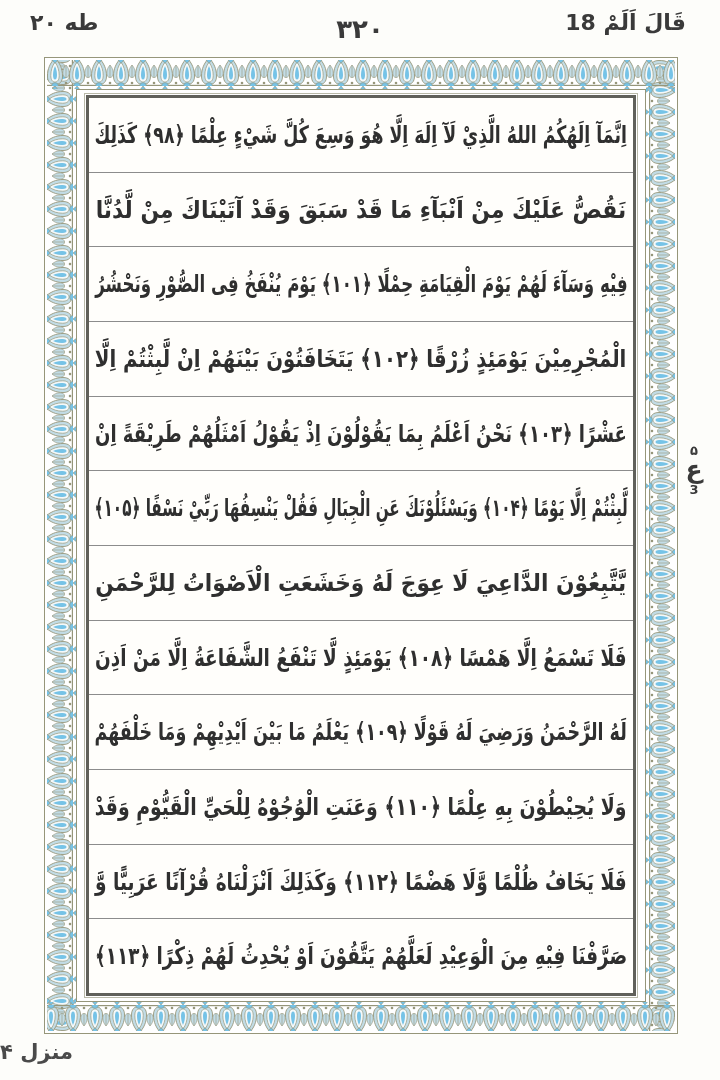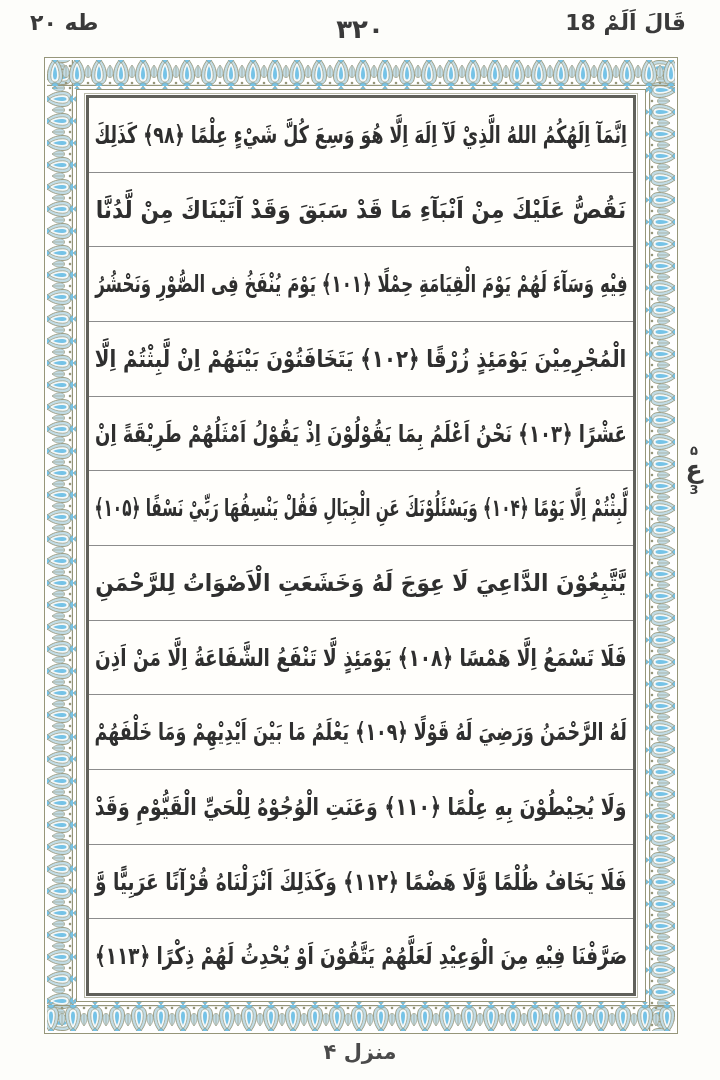--- a/index.html
+++ b/index.html
@@ -39,21 +39,21 @@
     padding:0 4px;transform-origin:50% 50%}
 
   
   .ruku{position:absolute;left:676px;top:444px;width:36px;text-align:center;
     color:var(--header-ink);font-weight:bold}
   .ruku-top{font-size:13px;line-height:13px}
   .ruku-ain{font-size:25px;line-height:25px}
   .ruku-bottom{font-size:13px;line-height:15px}
 
   
-  .manzil{position:absolute;top:1040px;left:0;width:720px;text-align:center;
+  .manzil{position:absolute;top:1040px;left:0;width:720px;text-align:left;
     font-weight:bold;font-size:21px;color:#4a4a4a;direction:rtl}
 </style>
 </head>
 <body>
 
 <div class="page">
 
   <div class="hdr hdr-juz">قَالَ اَلَمْ 18</div>
   <div class="hdr hdr-page">۳۲۰</div>
   <div class="hdr hdr-surah">طه ۲۰</div>

